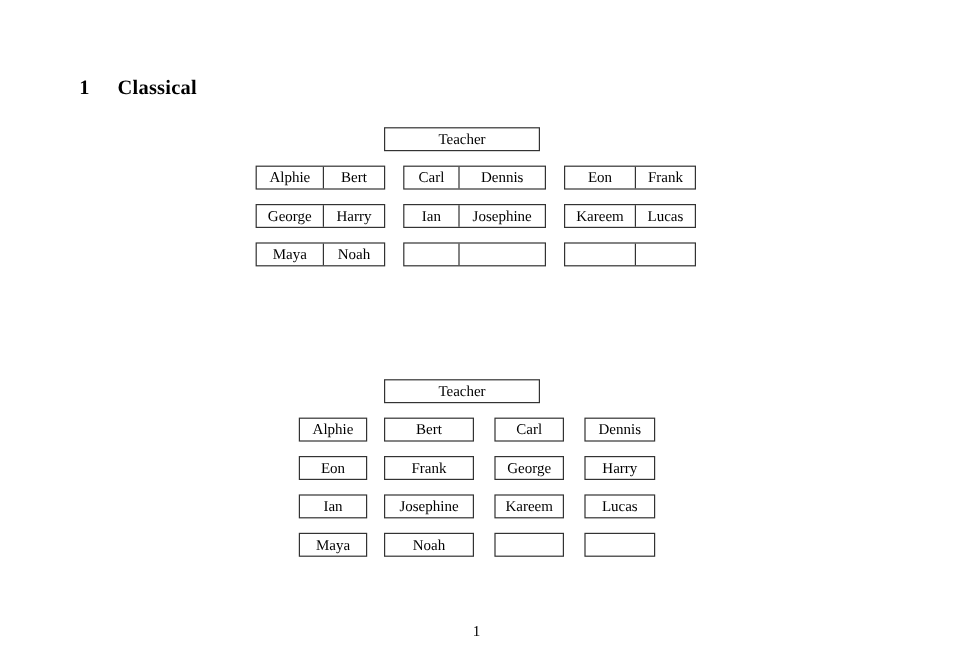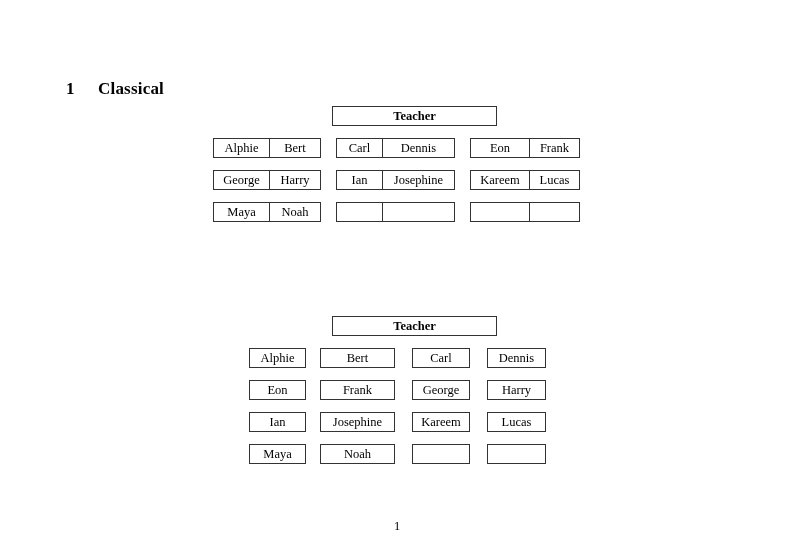--- a/index.html
+++ b/index.html
@@ -28,21 +28,20 @@
     font-weight: bold;
     letter-spacing: 0.2px;
     white-space: nowrap;
   }
   .section-heading .sec-num {
     display: inline-block;
     width: 32px;
   }
   .section-heading .sec-title {
     display: inline-block;
-    margin-top: 16px;
   }
 
   #heading-classical   { left: 66px; top: 63px; }
   #heading-distributed { left: 66px; top: 274px; }
 
   
   .tbox {
     position: absolute;
     box-sizing: border-box;
     border: 1px solid #333333;
@@ -50,23 +49,22 @@
     height: 20px;
     line-height: 18px;
     text-align: center;
     font-size: 12.5px;
     white-space: nowrap;
     overflow: hidden;
   }
 
   
   .teacher-box {
-    left: 332px;
-    width: 165px;
-    font-weight: bold;
+    left: 320px;
+    width: 130px;
   }
   #teacher-classical   { top: 106px; }
   #teacher-distributed { top: 316px; }
 
   
   .pair-table {
     position: absolute;
     box-sizing: border-box;
     border: 1px solid #333333;
     background: #ffffff;

